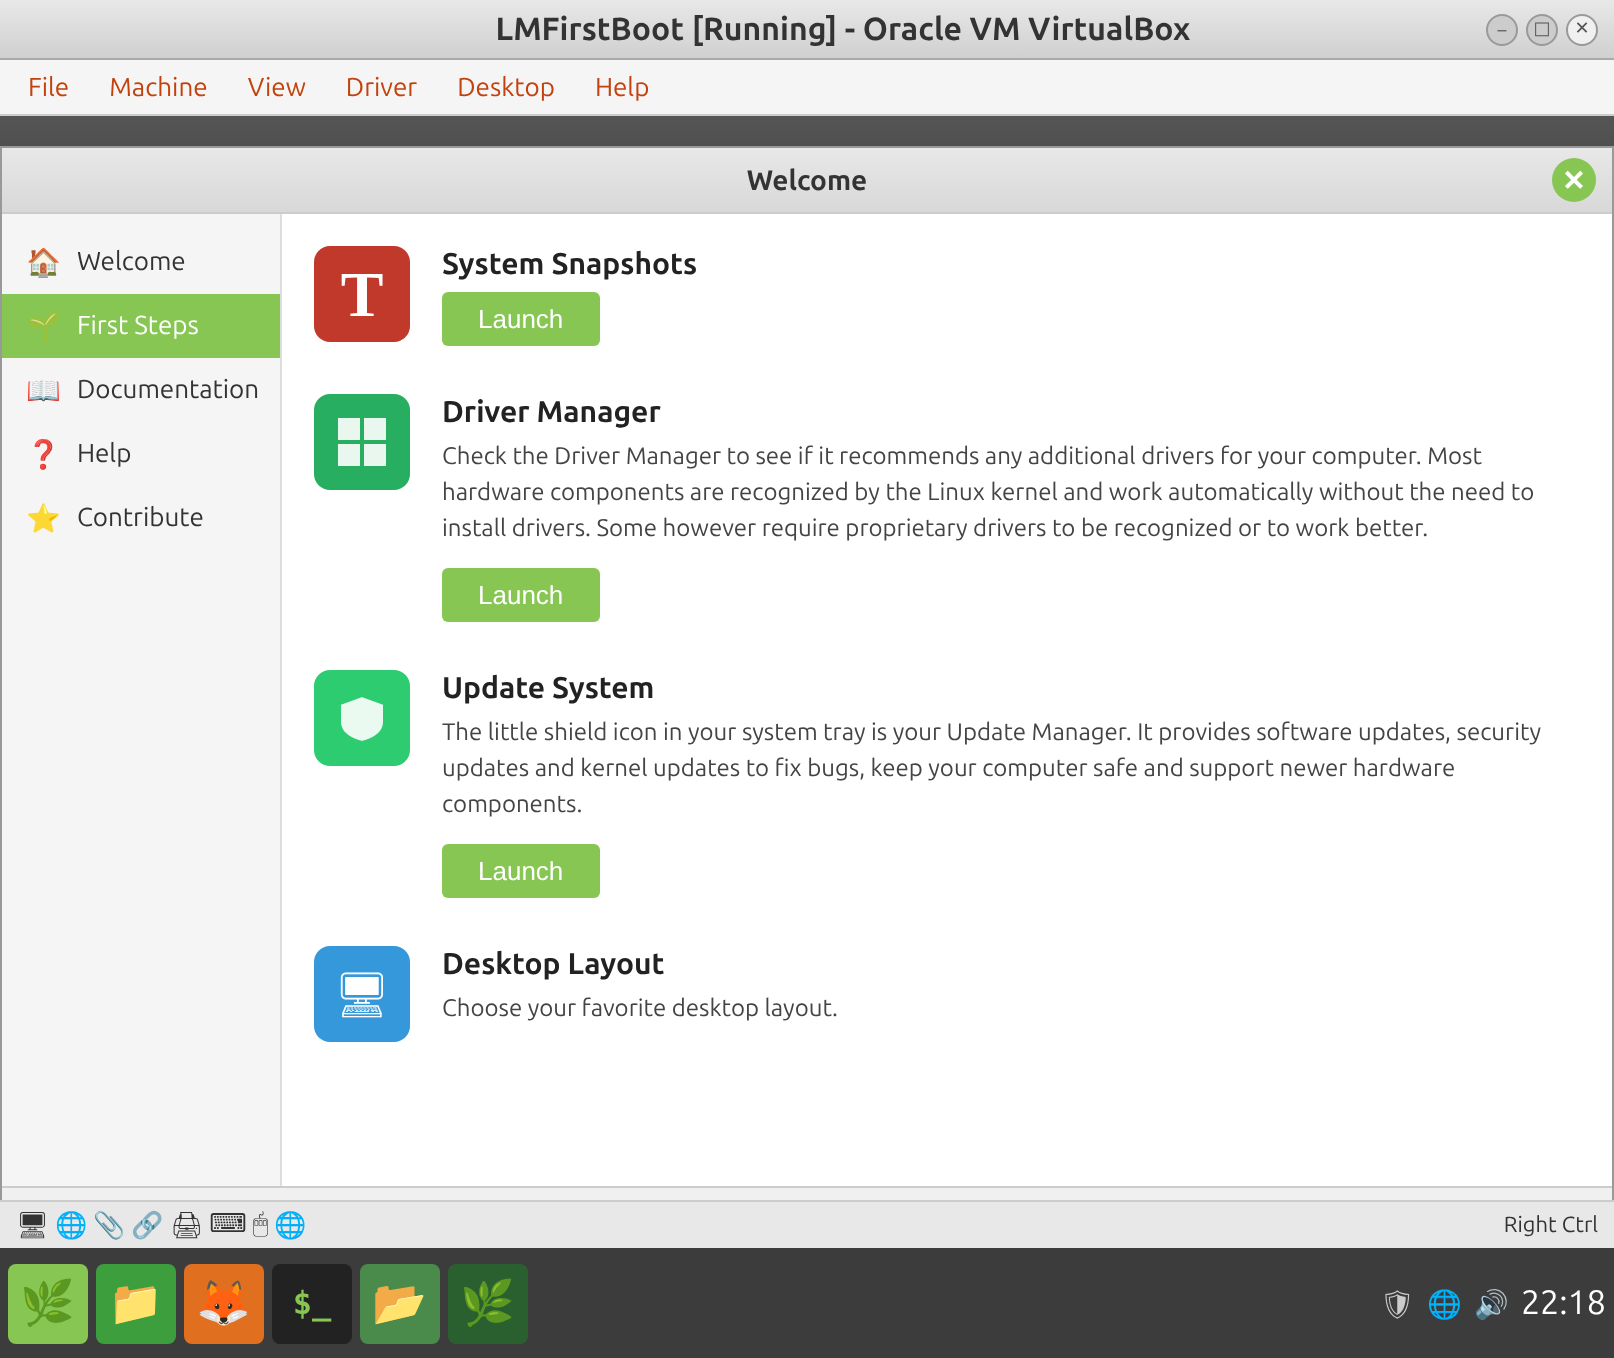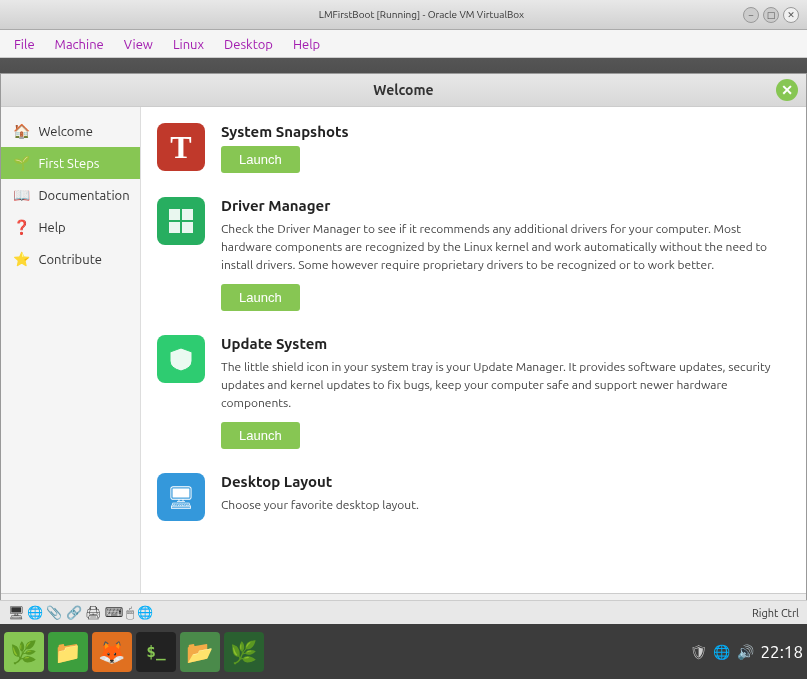--- a/index.html
+++ b/index.html
@@ -9,23 +9,23 @@
     .title-bar {
       height: 30px;
       background: linear-gradient(to bottom, #e8e8e8, #d0d0d0);
       display: flex;
       align-items: center;
       justify-content: center;
       position: relative;
       border-bottom: 1px solid #aaa;
     }
     .title-bar-text {
-      font-size: 10px;
+      font-size: 16px;
       color: #333;
-      font-weight: normal;
+      font-weight: bold;
       margin-left: 36px;
     }
     .title-bar-controls {
       position: absolute;
       right: 8px;
       display: flex;
       gap: 4px;
     }
     .title-btn {
       width: 16px; height: 16px;
@@ -42,21 +42,21 @@
       height: 28px;
       background: #f5f5f5;
       display: flex;
       align-items: center;
       padding: 0 4px;
       border-bottom: 1px solid #ccc;
     }
     .menu-item {
       padding: 4px 10px;
       font-size: 13px;
-      color: #a21caf;
+      color: #c2410c;
       cursor: pointer;
     }
 
     
     .toolbar {
       height: 45px;
       background: linear-gradient(to bottom, #555, #444);
       display: flex;
       align-items: center;
       padding: 0 8px;
@@ -275,21 +275,21 @@
     <div class="title-btn">–</div>
     <div class="title-btn">□</div>
     <div class="title-btn close">✕</div>
   </div>
 </div>
 
 <div class="menu-bar">
   <span class="menu-item">File</span>
   <span class="menu-item">Machine</span>
   <span class="menu-item">View</span>
-  <span class="menu-item">Linux</span>
+  <span class="menu-item">Driver</span>
   <span class="menu-item">Desktop</span>
   <span class="menu-item">Help</span>
 </div>
 
 <div class="toolbar"></div>
 
 <div class="dialog">
   <div class="dialog-header">
     <span class="dialog-title">Welcome</span>
     <button class="dialog-close-btn">✕</button>

